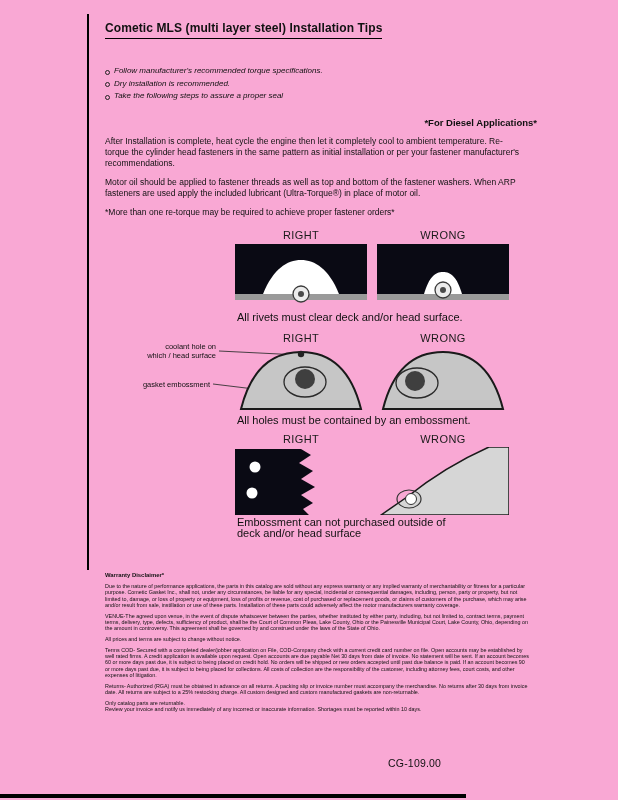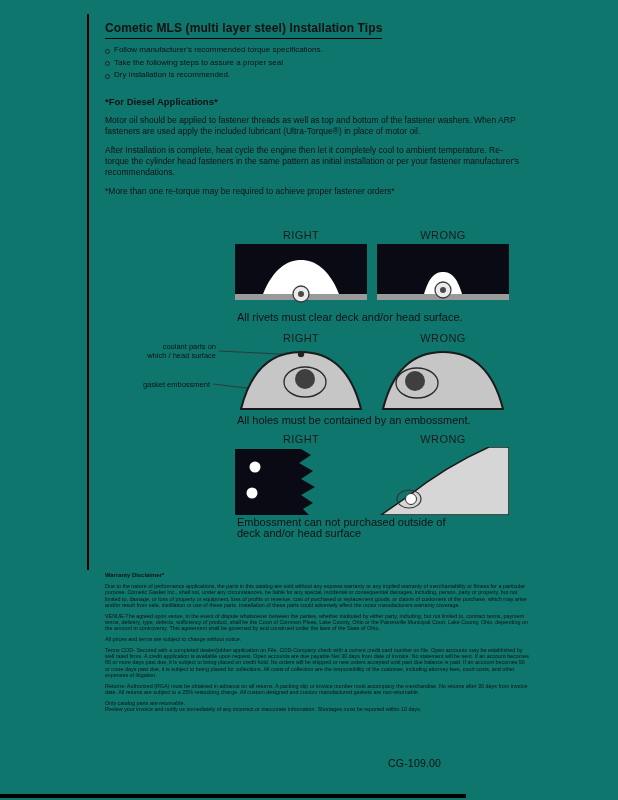--- a/index.html
+++ b/index.html
@@ -1,28 +1,28 @@
 <!DOCTYPE html>
 <html><head>
 <meta charset="utf-8">
 <style>
   html,body{margin:0;padding:0;background:#fff;}
-  .page{position:relative;width:618px;height:800px;background:#0f766e;overflow:hidden;
+  .page{position:relative;width:618px;height:800px;background:#f9a8d4;overflow:hidden;
         font-family:"Liberation Sans","DejaVu Sans",sans-serif;color:#111;}
   .left-rule{position:absolute;left:87px;top:14px;width:2.4px;height:556px;background:#000;}
   .content{position:absolute;left:105px;top:18px;width:432px;}
   .doc-title{font-size:12px;font-weight:bold;display:inline-block;border-bottom:1.6px solid #000;
              padding-bottom:3px;letter-spacing:.1px;margin:0;}
   ul.tips,ul.subtips{list-style:none;margin:0;padding:0;font-size:8px;}
-  ul.tips{margin-top:5px;}
+  ul.tips{margin-top:26px;font-style:italic;}
   ul.tips li,ul.subtips li{position:relative;padding-left:9px;line-height:12.5px;}
   ul.subtips{margin-left:13px;}
   .ring-marker{position:absolute;left:0;top:4.6px;width:3.2px;height:3.2px;border:1px solid #222;border-radius:50%;}
   .dot-marker{position:absolute;left:0;top:4.8px;width:3.6px;height:3.6px;background:#111;border-radius:50%;}
-  .diesel-heading{font-size:9.5px;font-weight:bold;margin:14px 0 0 0;}
+  .diesel-heading{font-size:9.5px;font-weight:bold;margin:14px 0 0 0;text-align:right;}
   .diesel-p{font-size:8.5px;line-height:11px;margin:8px 0 0 0;width:420px;}
   .diagrams{position:absolute;left:0;top:225px;width:600px;height:332px;}
   .dg-label{position:absolute;width:132px;text-align:center;font-size:11px;color:#1a1a1a;letter-spacing:.4px;}
   .dg-img{position:absolute;width:132px;}
   .dg-img svg{display:block;}
   .dg-caption{position:absolute;font-size:11px;line-height:10.5px;color:#111;}
   .callout{position:absolute;font-size:7.5px;line-height:9px;text-align:right;color:#111;}
   .callout span{display:block;}
   .callout-lines{position:absolute;left:0;top:0;pointer-events:none;}
   .warranty{position:absolute;left:105px;top:572px;width:424px;}
@@ -36,27 +36,27 @@
 
 <div class="page">
 
   <div class="left-rule"></div>
 
   <div class="content">
     <h1 class="doc-title">Cometic MLS (multi layer steel) Installation Tips</h1>
 
     <ul class="tips">
       <li><span class="ring-marker"></span><span>Follow manufacturer's recommended torque specifications.</span></li>
+      <li><span class="ring-marker"></span><span>Dry installation is recommended.</span></li>
       <li><span class="ring-marker"></span><span>Take the following steps to assure a proper seal</span></li>
-      <li><span class="ring-marker"></span><span>Dry installation is recommended.</span></li>
     </ul>
 
     <div class="diesel-heading">*For Diesel Applications*</div>
+    <p class="diesel-p">After Installation is complete, heat cycle the engine then let it completely cool to ambient temperature. Re-torque the cylinder head fasteners in the same pattern as initial installation or per your fastener manufacturer's recommendations.</p>
     <p class="diesel-p">Motor oil should be applied to fastener threads as well as top and bottom of the fastener washers. When ARP fasteners are used apply the included lubricant (Ultra-Torque®) in place of motor oil.</p>
-    <p class="diesel-p">After Installation is complete, heat cycle the engine then let it completely cool to ambient temperature. Re-torque the cylinder head fasteners in the same pattern as initial installation or per your fastener manufacturer's recommendations.</p>
     <p class="diesel-p">*More than one re-torque may be required to achieve proper fastener orders*</p>
   </div>
 
   <div class="diagrams">
 
     <div class="dg-label" style="left:235px;top:4px;">RIGHT</div>
     <div class="dg-label" style="left:377px;top:4px;">WRONG</div>
 
     <div class="dg-img" style="left:235px;top:19px;">
       <svg width="132" height="64" viewBox="0 0 132 64">
@@ -75,21 +75,21 @@
         <circle cx="66" cy="46" r="8" fill="#ececec" stroke="#3a3a3a" stroke-width="1.3"></circle>
         <circle cx="66" cy="46" r="3" fill="#4a4a4a"></circle>
       </svg>
     </div>
     <div class="dg-caption" style="left:237px;top:87px;">All rivets must clear deck and/or head surface.</div>
 
     <div class="dg-label" style="left:235px;top:107px;">RIGHT</div>
     <div class="dg-label" style="left:377px;top:107px;">WRONG</div>
 
     <div class="callout" style="left:100px;top:117px;width:116px;">
-      <span>coolant parts on</span>
+      <span>coolant hole on</span>
       <span>which / head surface</span>
     </div>
     <div class="callout" style="left:108px;top:155px;width:102px;">
       <span>gasket embossment</span>
     </div>
 
     <svg class="callout-lines" width="618" height="332">
       <line x1="219" y1="126" x2="299" y2="130" stroke="#333" stroke-width="0.9"></line>
       <line x1="213" y1="159" x2="287" y2="168" stroke="#333" stroke-width="0.9"></line>
     </svg>

